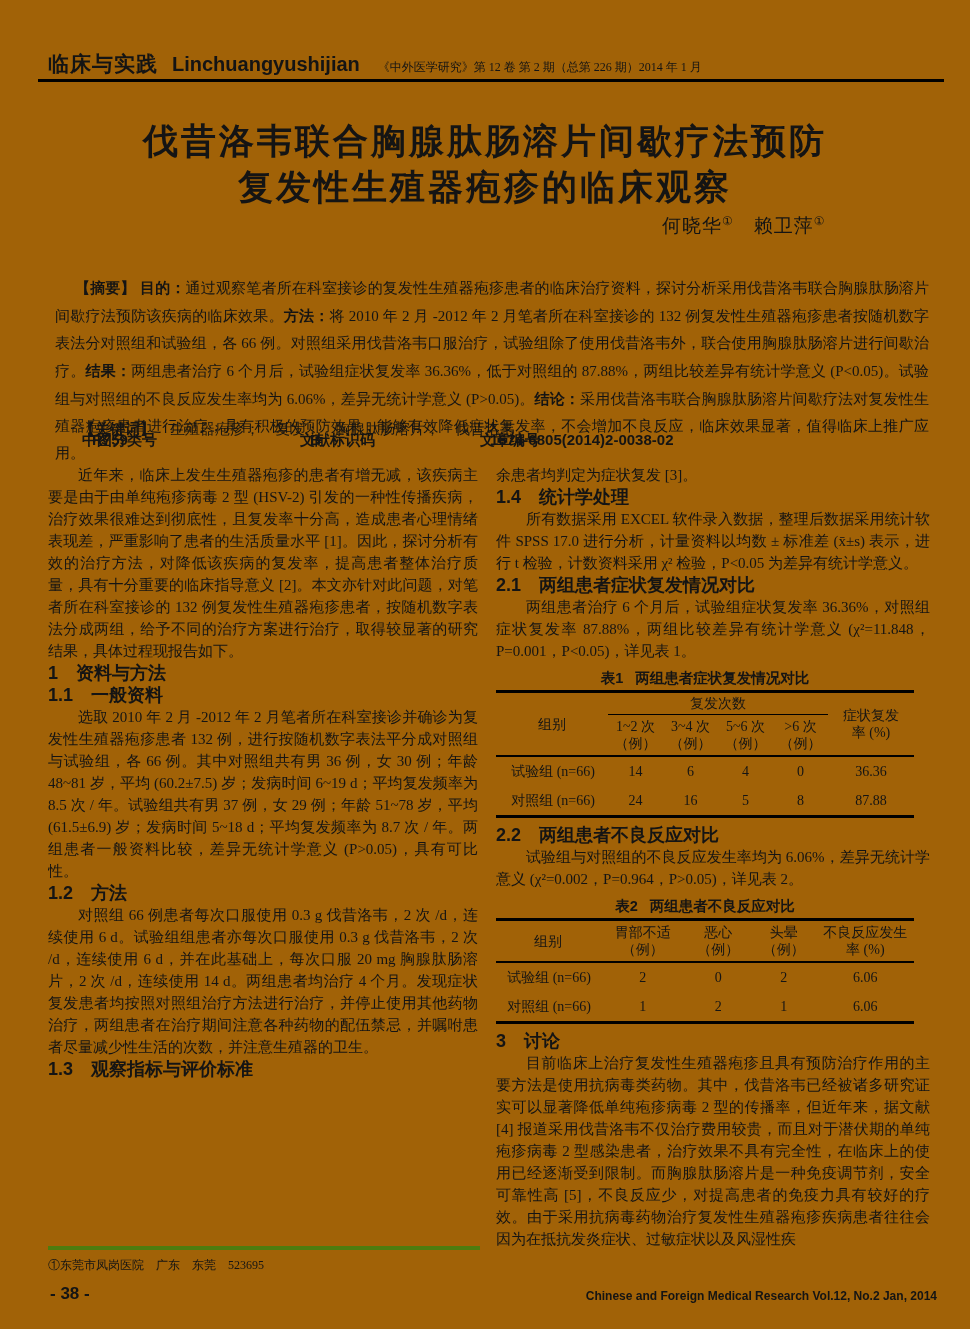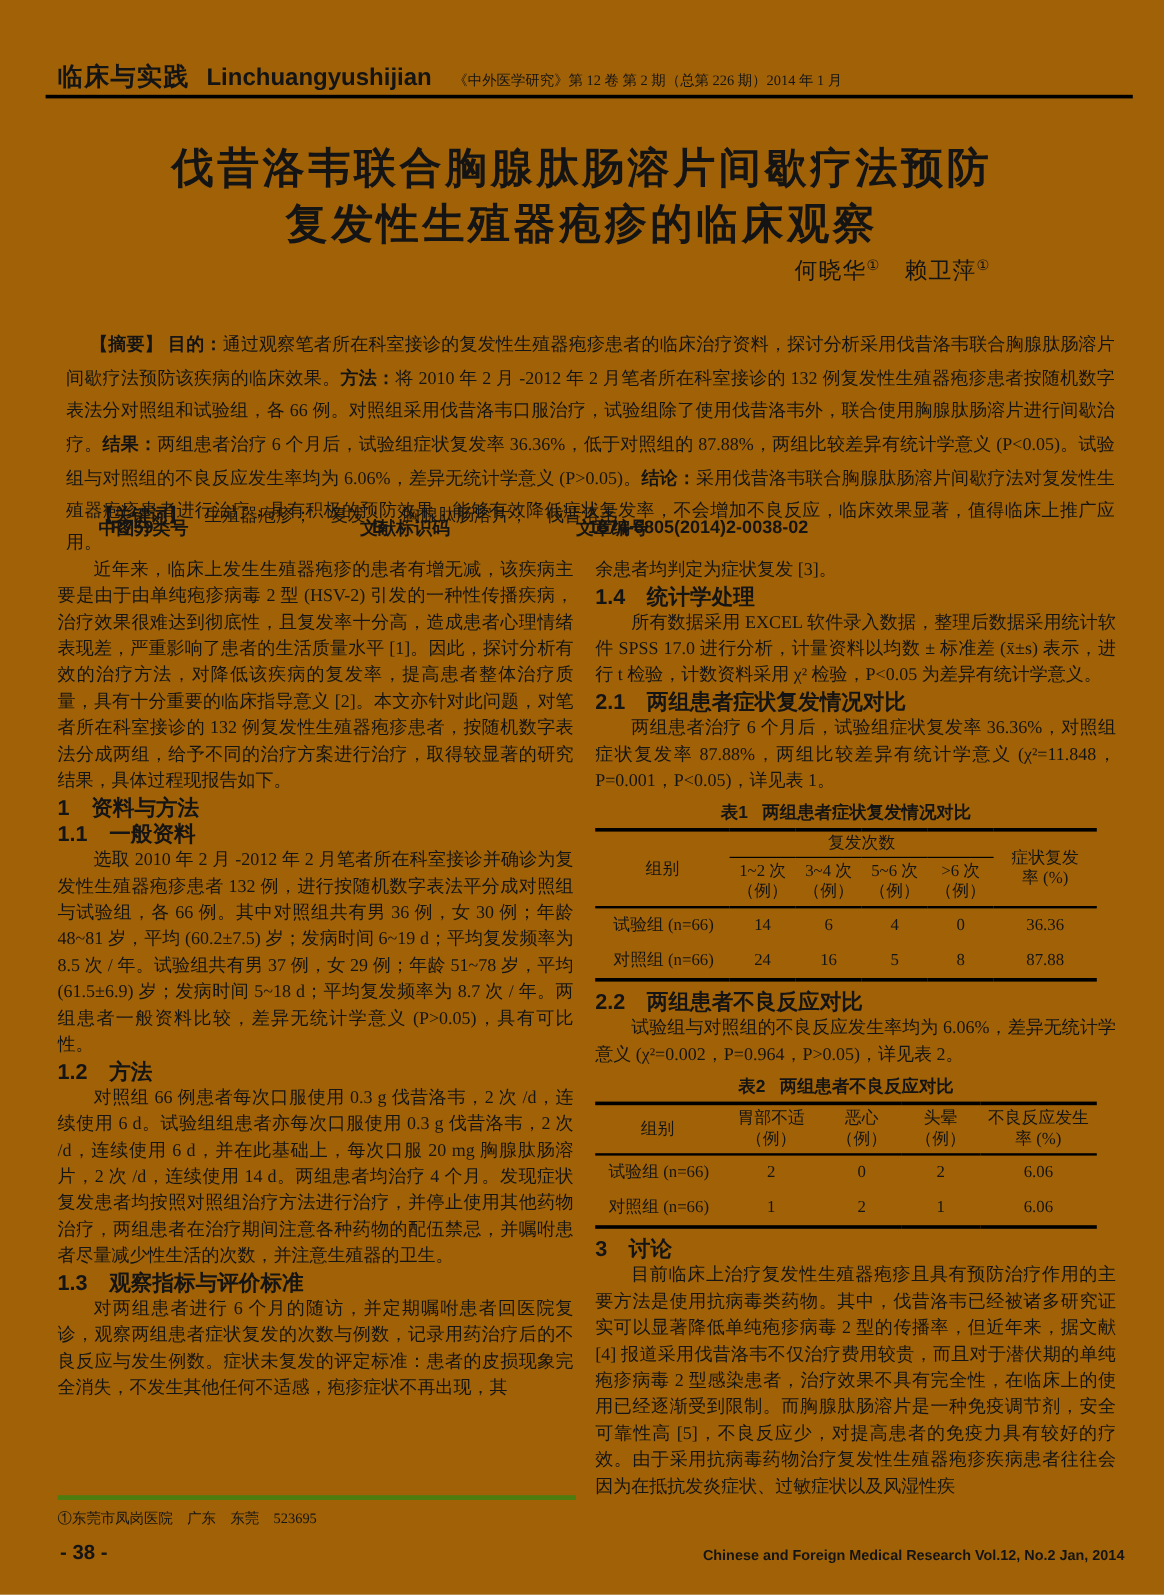--- a/index.html
+++ b/index.html
@@ -102,21 +102,20 @@
   <div class="columns">
 
     <div class="col-left">
       <p class="para">近年来，临床上发生生殖器疱疹的患者有增无减，该疾病主要是由于由单纯疱疹病毒 2 型 (HSV-2) 引发的一种性传播疾病，治疗效果很难达到彻底性，且复发率十分高，造成患者心理情绪表现差，严重影响了患者的生活质量水平 [1]。因此，探讨分析有效的治疗方法，对降低该疾病的复发率，提高患者整体治疗质量，具有十分重要的临床指导意义 [2]。本文亦针对此问题，对笔者所在科室接诊的 132 例复发性生殖器疱疹患者，按随机数字表法分成两组，给予不同的治疗方案进行治疗，取得较显著的研究结果，具体过程现报告如下。</p>
       <p class="sec-h">1　资料与方法</p>
       <p class="sec-h">1.1　一般资料</p>
       <p class="para">选取 2010 年 2 月 -2012 年 2 月笔者所在科室接诊并确诊为复发性生殖器疱疹患者 132 例，进行按随机数字表法平分成对照组与试验组，各 66 例。其中对照组共有男 36 例，女 30 例；年龄 48~81 岁，平均 (60.2±7.5) 岁；发病时间 6~19 d；平均复发频率为 8.5 次 / 年。试验组共有男 37 例，女 29 例；年龄 51~78 岁，平均 (61.5±6.9) 岁；发病时间 5~18 d；平均复发频率为 8.7 次 / 年。两组患者一般资料比较，差异无统计学意义 (P&gt;0.05)，具有可比性。</p>
       <p class="sec-h">1.2　方法</p>
       <p class="para">对照组 66 例患者每次口服使用 0.3 g 伐昔洛韦，2 次 /d，连续使用 6 d。试验组组患者亦每次口服使用 0.3 g 伐昔洛韦，2 次 /d，连续使用 6 d，并在此基础上，每次口服 20 mg 胸腺肽肠溶片，2 次 /d，连续使用 14 d。两组患者均治疗 4 个月。发现症状复发患者均按照对照组治疗方法进行治疗，并停止使用其他药物治疗，两组患者在治疗期间注意各种药物的配伍禁忌，并嘱咐患者尽量减少性生活的次数，并注意生殖器的卫生。</p>
       <p class="sec-h">1.3　观察指标与评价标准</p>
-      <p class="para">对两组患者进行 6 个月的随访，并定期嘱咐患者回医院复诊，观察两组患者症状复发的次数与例数，记录用药治疗后的不良反应与发生例数。症状未复发的评定标准：患者的皮损现象完全消失，不发生其他任何不适感，疱疹症状不再出现，其</p>
     </div>
 
     <div class="col-right">
       <p class="para" style="text-indent:0">余患者均判定为症状复发 [3]。</p>
       <p class="sec-h">1.4　统计学处理</p>
       <p class="para">所有数据采用 EXCEL 软件录入数据，整理后数据采用统计软件 SPSS 17.0 进行分析，计量资料以均数 ± 标准差 (x̄±s) 表示，进行 t 检验，计数资料采用 χ² 检验，P&lt;0.05 为差异有统计学意义。</p>
       <p class="sec-h">2.1　两组患者症状复发情况对比</p>
       <p class="para">两组患者治疗 6 个月后，试验组症状复发率 36.36%，对照组症状复发率 87.88%，两组比较差异有统计学意义 (χ²=11.848，P=0.001，P&lt;0.05)，详见表 1。</p>
 
       <div class="figure">

